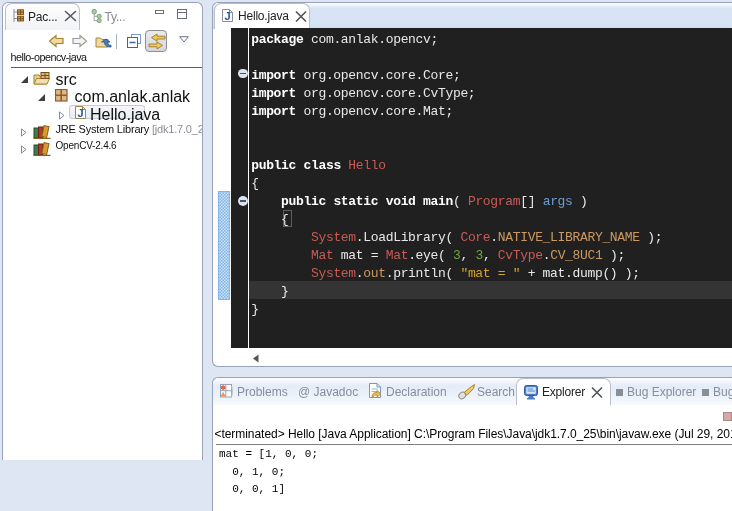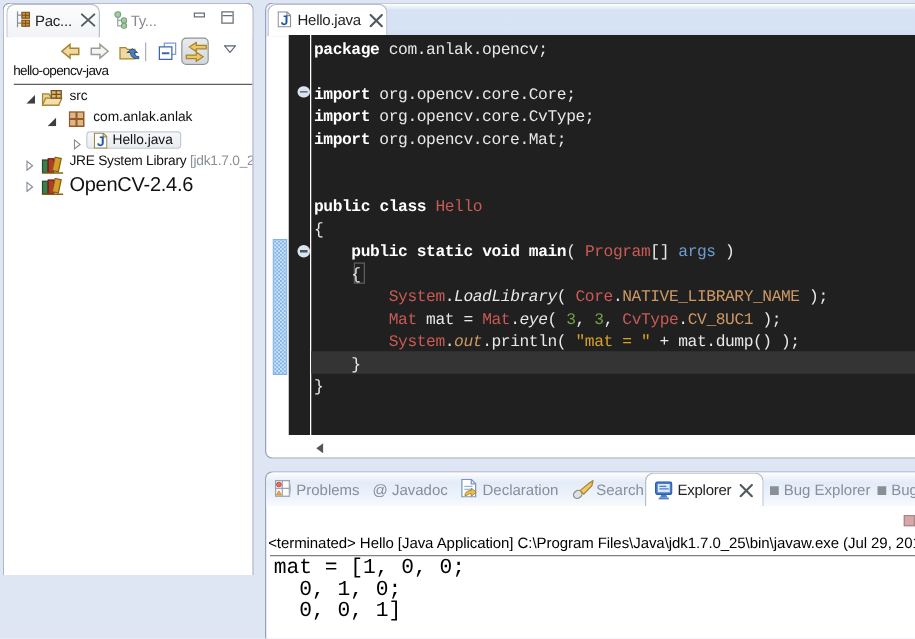--- a/index.html
+++ b/index.html
@@ -6,40 +6,40 @@
 .abs{position:absolute}
 
 #left{left:2px;top:2px;width:201px;height:458px;background:#fff;border:1px solid #98a2b8;border-bottom:none;border-radius:6px 6px 0 0;overflow:hidden}
 #left .tabbar{left:0;top:0;width:199px;height:27px;background:#fff;border-radius:6px 6px 0 0}
 .vtab{border:1px solid #b9bfca;border-bottom:none;background:linear-gradient(#fdfdfd,#f1f3f6);border-radius:7px 7px 0 0}
 #ltab1{left:2.3px;top:0px;width:74.5px;height:27px}
 .tabtext{font-size:12px;color:#222;letter-spacing:-0.2px;white-space:nowrap}
 .graytext{color:#868a90}
 
 
-.treetext{font-size:11px;color:#111;white-space:nowrap}
+.treetext{font-size:16px;color:#111;white-space:nowrap}
 
 #editor{left:212px;top:2px;width:520px;height:365px;background:#fff;border:1px solid #98a2b8;border-right:none;border-radius:6px 0 0 6px}
 #editor .tabbar{left:0;top:0;width:519px;height:26px;background:linear-gradient(180deg,#ffffff 0%,#d7e3f5 20%,#d7e4f5 80%,#d0ddef 100%);border-radius:6px 0 0 0}
 #etab{left:1px;top:0;width:96px;height:26px;background:#fff;border:1px solid #b9bfca;border-bottom:none;border-radius:7px 7px 0 0}
 #dark{left:17.5px;top:25px;width:501.5px;height:320px;background:#202020}
 .code{font-family:"Liberation Mono",monospace;font-size:13px;letter-spacing:-0.33px;line-height:18px;white-space:pre;color:#e8e8e8}
 .kw{font-weight:bold;color:#fff}
 .cls{color:#ca5a54}
 .cnst{color:#cc9963}
 .num{color:#74a343}
 .str{color:#d5a425}
 .blu{color:#6d9dd3}
-.ital{font-style:italic}
+.ital{}
 
 #bottom{left:212px;top:377px;width:568px;height:134px;background:#fff;border:1px solid #98a2b8;border-right:none;border-bottom:none;border-radius:6px 0 0 0}
 #bottom .tabbar{left:0;top:0;width:519px;height:27px;background:linear-gradient(180deg,#fdfdfe 0%,#e3ecf8 30%,#edf3fb 70%,#f8fafd 100%);border-radius:6px 0 0 0}
 .btabitem{font-size:12px;color:#878e9c;white-space:nowrap}
 #ctab{left:303px;top:0px;width:95px;height:27px;background:#fff;border:1px solid #b9bfca;border-bottom:none;border-radius:7px 7px 0 0}
-.mono{font-family:"Liberation Mono",monospace;font-size:17px;color:#000;white-space:pre;line-height:17.5px}
+.mono{font-family:"Liberation Mono",monospace;font-size:11px;color:#000;white-space:pre;line-height:17.5px}
 </style></head>
 <body>
 
 <div id="left" class="abs">
  <div class="tabbar abs"></div>
  <div id="ltab1" class="abs vtab"></div>
 
  <svg class="abs" style="left:10px;top:6px" width="11" height="13" viewBox="0 0 11 13">
    <path d="M1 0 V13 M1 3 H4 M1 9.5 H4" stroke="#8a8f98" stroke-width="1" fill="none"></path>
    <rect x="4.5" y="0.8" width="6" height="4.8" fill="#cf9040" stroke="#7a4f16" stroke-width="0.9"></rect>
@@ -142,21 +142,21 @@
 
  <svg class="abs" style="left:18px;top:142px" width="6" height="9" viewBox="0 0 6 9">
       <path d="M0.5 0.9 L5 4.5 L0.5 8.1 z" fill="#fff" stroke="#848c98"></path>
     </svg>
  <svg class="abs" style="left:30px;top:139px" width="18" height="14" viewBox="0 0 18 14">
    <rect x="1" y="3" width="4.4" height="10" fill="#3f7d4e" stroke="#1f4f28"></rect>
    <rect x="5.6" y="2" width="4.4" height="11" fill="#b33b2c" stroke="#6e1f14"></rect>
    <rect x="10" y="1" width="5" height="11" fill="#d79b2e" stroke="#8a5f10" transform="rotate(12 12 6)"></rect>
    <path d="M0.5 13.5 H17.5" stroke="#8a5f10" stroke-width="1.4"></path>
  </svg>
- <div class="abs treetext" style="left:52.5px;top:137px;font-size:16px;letter-spacing:-0.2px">OpenCV-2.4.6</div>
+ <div class="abs treetext" style="left:52.5px;top:137px;font-size:10px;letter-spacing:-0.2px">OpenCV-2.4.6</div>
 </div>
 
 <div id="editor" class="abs">
  <div class="tabbar abs"></div>
  <div id="etab" class="abs"></div>
  <svg class="abs" style="left:9px;top:6px" width="11" height="13" viewBox="0 0 11 13">
    <path d="M0.5 0.5 H7.5 L10.5 3.5 V12.5 H0.5 z" fill="#fff" stroke="#8a8f98"></path>
    <path d="M7.5 0.5 V3.5 H10.5" fill="none" stroke="#8a8f98"></path>
    <text x="2.6" y="11" font-family="Liberation Sans" font-size="11" font-weight="bold" fill="#1e55a8">J</text>
  </svg>

